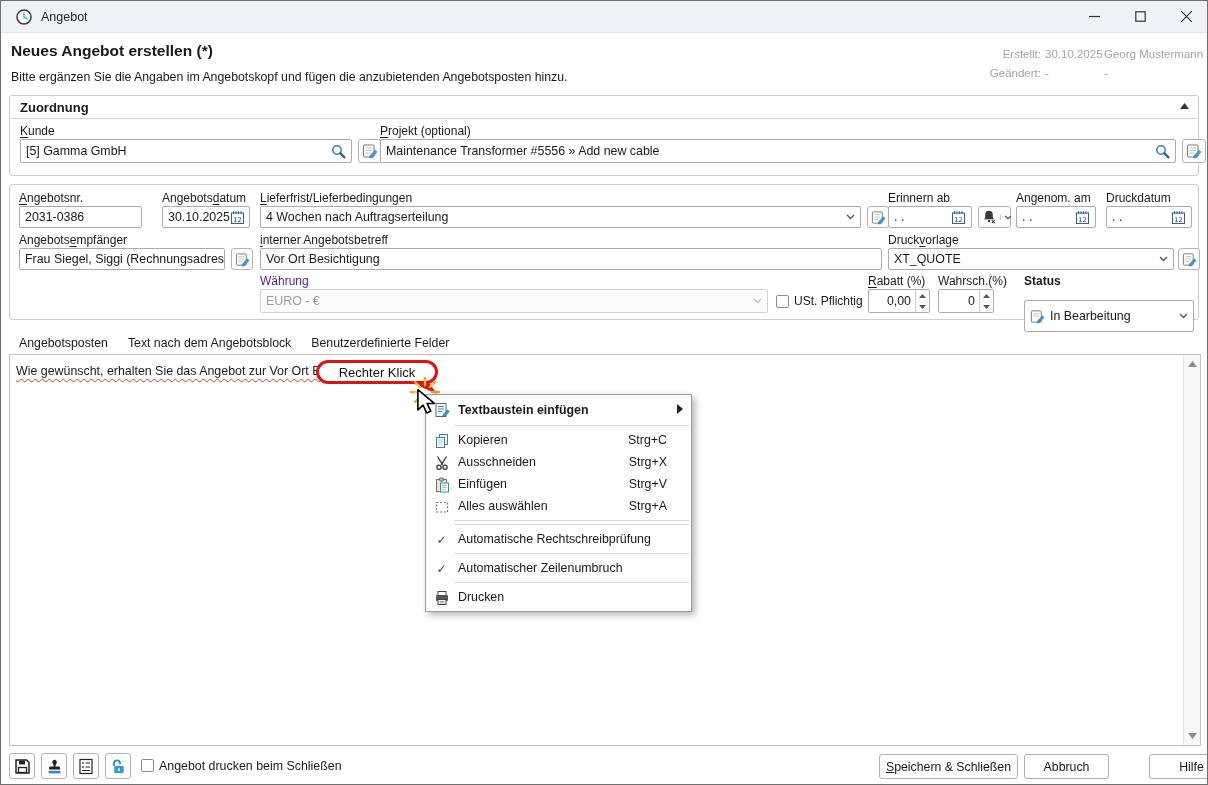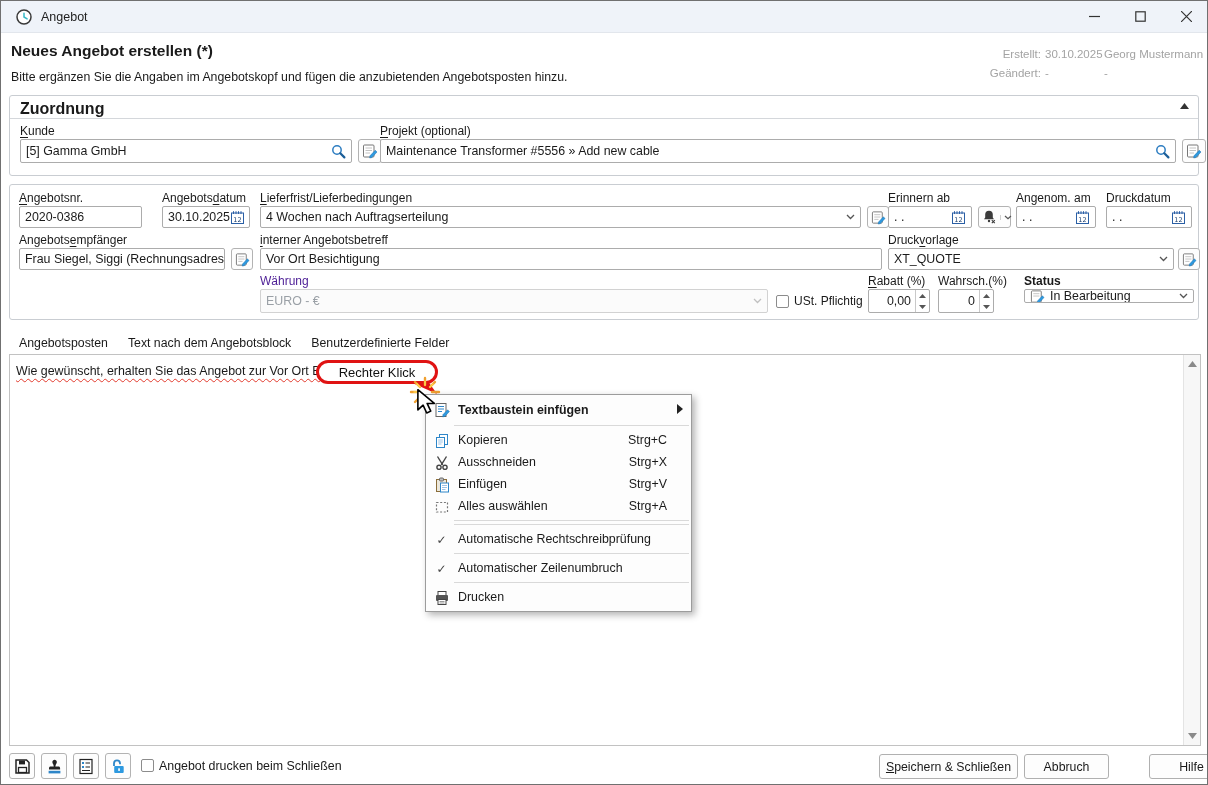--- a/index.html
+++ b/index.html
@@ -13,21 +13,21 @@
   
   #titlebar{left:0;top:0;width:1208px;height:32px;background:#eff3f9;border-bottom:1px solid #e2e6ec;}
   #titlebar .ttl{position:absolute;left:40px;top:0;line-height:32px;font-size:12.5px;color:#222;}
   .wbtn{position:absolute;top:0;width:46px;height:31px;display:flex;align-items:center;justify-content:center;}
   
   .h-title{font-size:15.5px;font-weight:bold;}
   .h-sub{font-size:12.3px;}
   .meta{font-size:11.5px;color:#a3a3a3;}
   
   .gbox{border:1px solid #c9cdd2;border-radius:3px;background:#fff;}
-  .gtitle{font-size:16px;font-weight:bold;}
+  .gtitle{font-size:13px;font-weight:bold;}
   .lbl{font-size:12px;white-space:nowrap;}
   .lbl u{text-underline-offset:2px;}
   .dis{color:#4c1d95;}
   .inp,.combo,.datef,.spin{
     border:1px solid #acacac;border-radius:2px;background:#fff;
     font-size:12.4px;display:flex;align-items:center;padding:0 5px;white-space:nowrap;overflow:hidden;
   }
   .combo .chev,.datef .cal{margin-left:auto;flex:0 0 auto;display:flex;align-items:center;}
   .iconbtn{
     border:1px solid #b3b3b3;border-radius:3px;background:#fdfdfd;
@@ -168,21 +168,21 @@
   <div class="abs gbox" style="left:8px;top:183px;width:1190px;height:136px;">
 
     <div class="abs lbl" style="left:9px;top:6px;"><u>A</u>ngebotsnr.</div>
     <div class="abs lbl" style="left:152px;top:6px;">Angebots<u>d</u>atum</div>
     <div class="abs lbl" style="left:250px;top:6px;"><u>L</u>ieferfrist/Lieferbedingungen</div>
     <div class="abs lbl" style="left:878px;top:6px;">Erinnern ab</div>
     <div class="abs lbl" style="left:1006px;top:6px;">Angenom. am</div>
     <div class="abs lbl" style="left:1096px;top:6px;">Druckdatum</div>
 
     <div class="abs inp" style="left:9px;top:21px;width:123px;height:22px;">
-      <span>2020-0386</span>
+      <span>2031-0386</span>
     </div>
     <div class="abs datef" style="left:152px;top:21px;width:88px;height:22px;">
       <span>30.10.2025</span>
       <span class="cal">
         <svg width="15" height="15" viewBox="0 0 15 15">
             <rect x="1.5" y="3" width="12" height="10.5" fill="#fff" stroke="#2a5fa5"></rect>
             <line x1="3.5" y1="1.2" x2="3.5" y2="4" stroke="#2a5fa5"></line>
             <line x1="6" y1="1.2" x2="6" y2="4" stroke="#2a5fa5"></line>
             <line x1="8.5" y1="1.2" x2="8.5" y2="4" stroke="#2a5fa5"></line>
             <line x1="11" y1="1.2" x2="11" y2="4" stroke="#2a5fa5"></line>
@@ -347,21 +347,21 @@
             </svg>
           </div>
         <div>
             <svg width="7" height="4">
               <path d="M0 0 L7 0 L3.5 4 Z" fill="#555"></path>
             </svg>
           </div>
       </span>
     </div>
     <div class="abs lbl" style="left:1014px;top:89px;font-weight:bold;">Status</div>
-    <div class="abs combo" style="left:1014px;top:104px;width:170px;height:14px;">
+    <div class="abs combo" style="left:1014px;top:115px;width:170px;height:32px;">
       <span style="margin-right:5px;display:flex;">
         <svg width="15" height="15" viewBox="0 0 16 16">
             <rect x="1.5" y="2" width="10.5" height="12" rx="1" fill="#fff" stroke="#777"></rect>
             <line x1="3.5" y1="5" x2="10" y2="5" stroke="#c2c2c2"></line>
             <line x1="3.5" y1="7.5" x2="10" y2="7.5" stroke="#c2c2c2"></line>
             <path d="M8 12.8 L13.2 7.3 L15 9 L9.8 14.6 L7.7 15 Z" fill="#2e9ae0" stroke="#1a6fae" stroke-width="0.5"></path>
           </svg>
       </span>
       <span>In Bearbeitung</span>
       <span class="chev">

